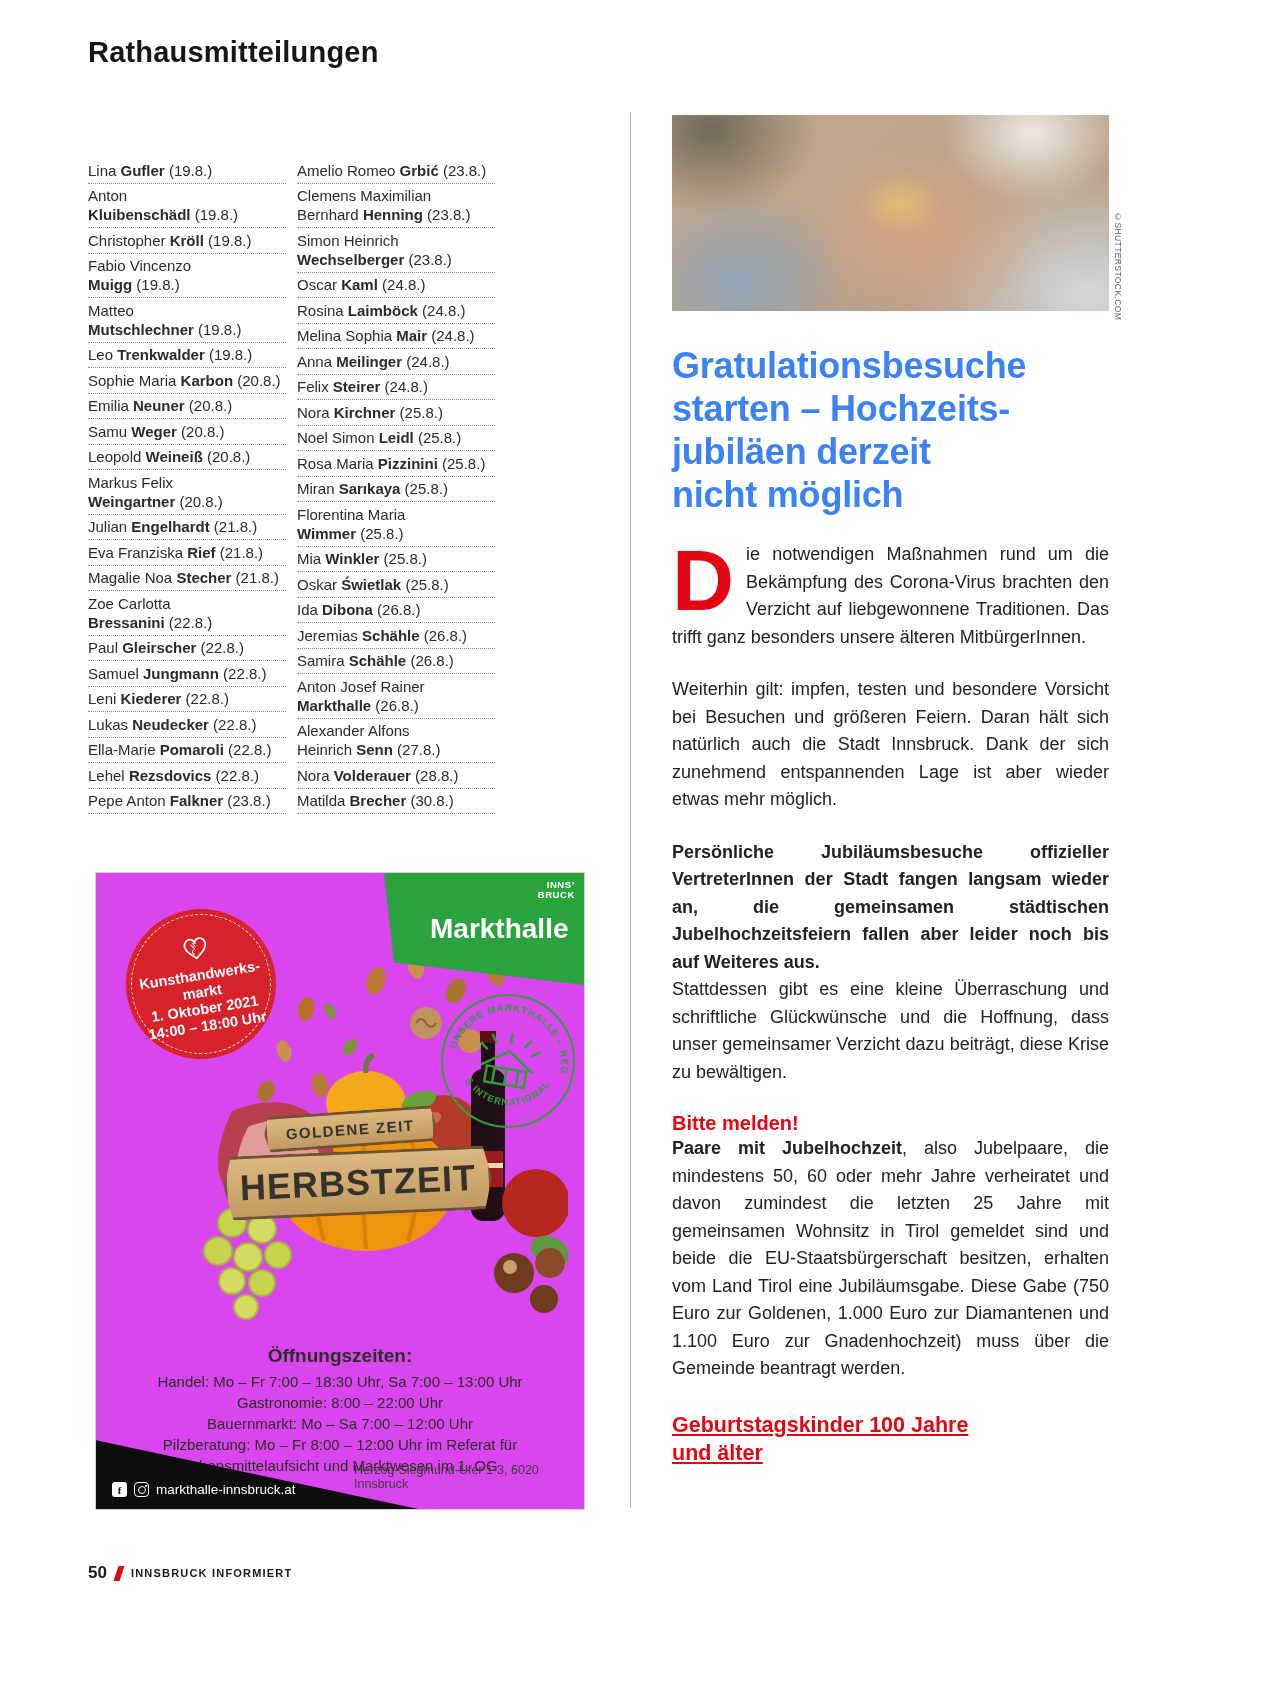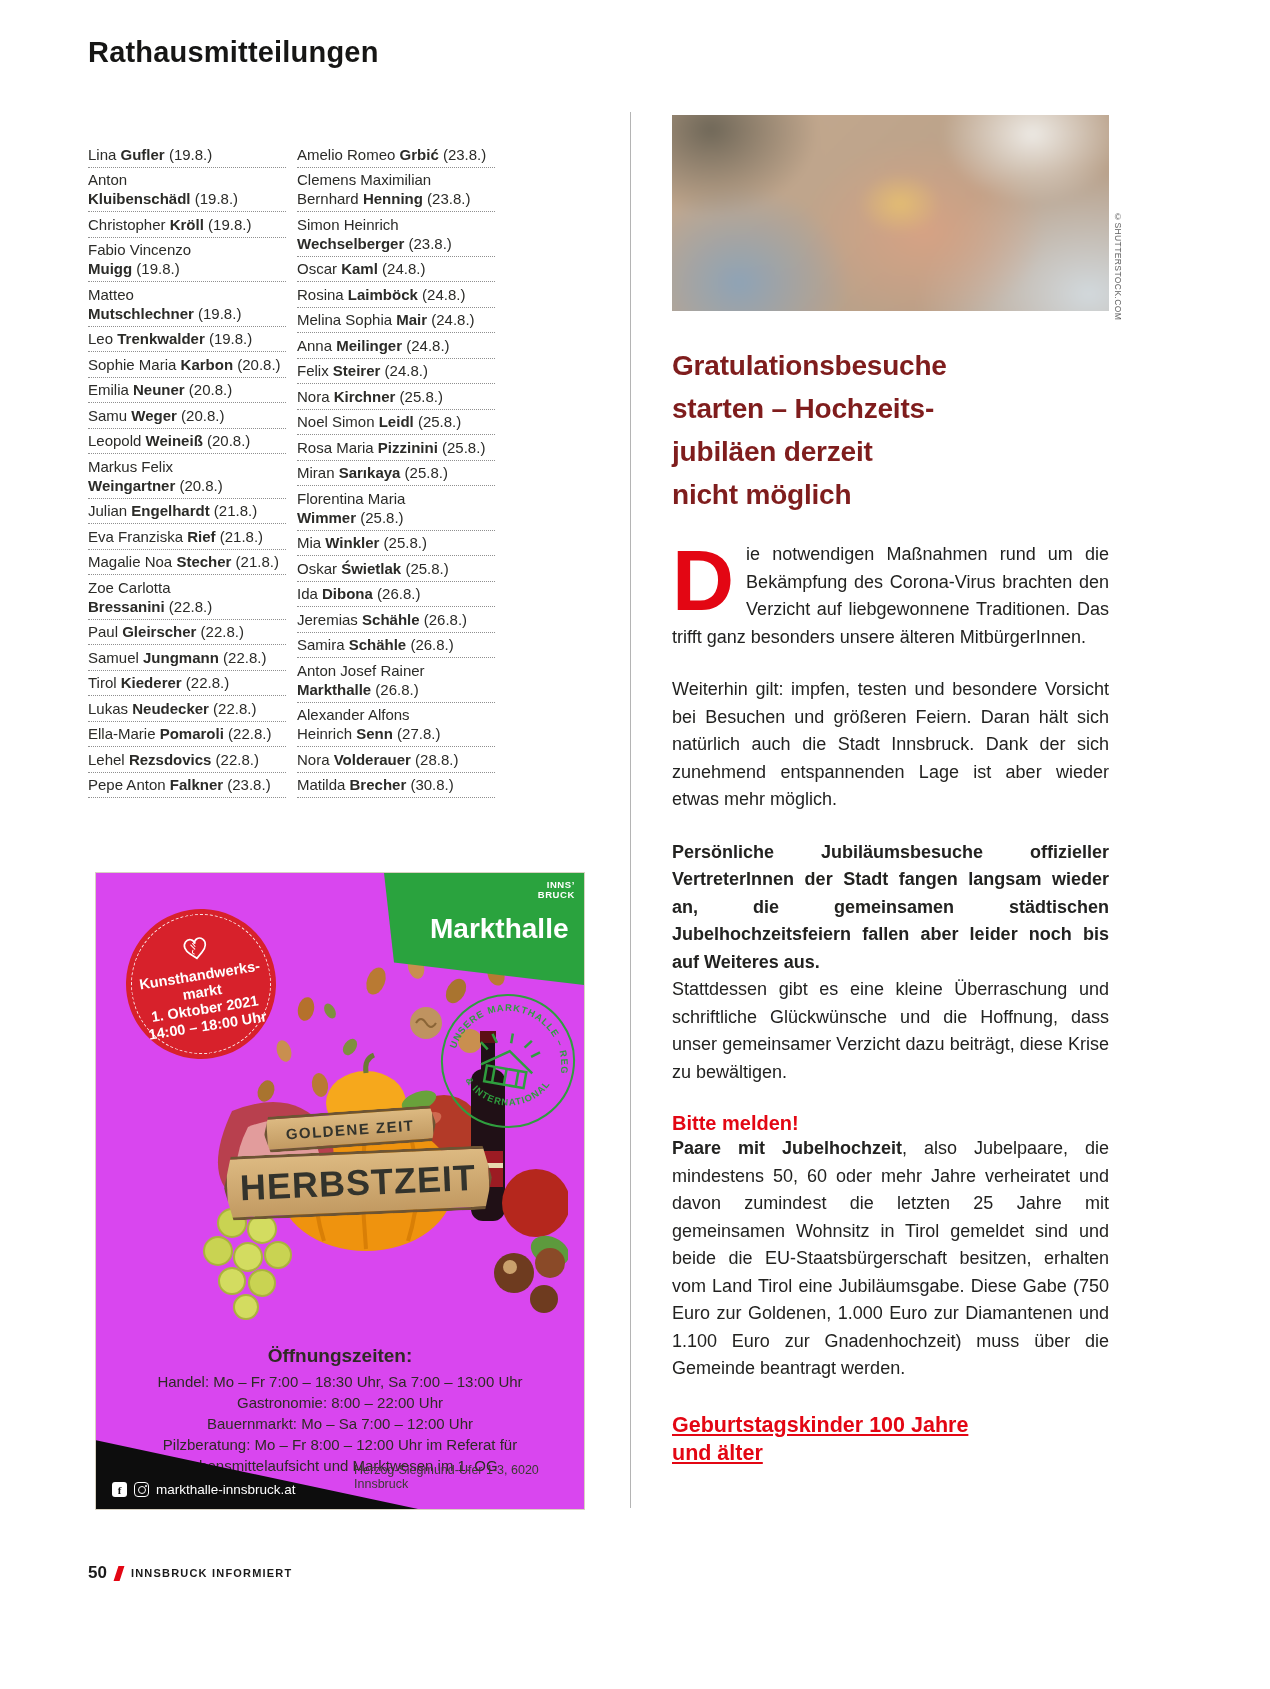--- a/index.html
+++ b/index.html
@@ -3,21 +3,21 @@
 <meta charset="utf-8">
 <style>
   * { margin:0; padding:0; box-sizing:border-box; }
   body { background:#e8e8e8; font-family:"Liberation Sans", sans-serif; }
   #page { position:relative; width:1270px; height:1689px; background:#ffffff; margin:0 auto; overflow:hidden; }
 
   
   .page-title { position:absolute; left:88px; top:36px; font-size:29px; font-weight:bold; color:#161615; letter-spacing:.2px; }
 
   
-  .names-col { position:absolute; top:142px; width:198px; }
+  .names-col { position:absolute; top:158px; width:198px; }
   #births-col1 { left:88px; }
   #births-col2 { left:297px; }
   .name-item { font-size:15px; line-height:19px; padding:2.5px 0 3px; border-bottom:1px dotted #8f8f8f; color:#2b2b28; }
   .name-item b { font-weight:bold; }
 
   
   .vdivider { position:absolute; left:630px; top:112px; width:1px; height:1396px; background:#b4b4b4; }
 
   
   .article { position:absolute; left:672px; top:115px; width:437px; color:#222220; }
@@ -27,21 +27,21 @@
       radial-gradient(130px 100px at 80% 16%, #edeae5 0%, rgba(237,234,229,0) 70%),
       radial-gradient(150px 120px at 12% 14%, #6f6758 0%, rgba(111,103,88,0) 72%),
       radial-gradient(150px 130px at 18% 80%, #8ea3b6 0%, rgba(142,163,182,0) 75%),
       radial-gradient(60px 45px at 52% 46%, #e3bd72 0%, rgba(227,189,114,0) 70%),
       radial-gradient(170px 130px at 57% 58%, #d6a284 0%, rgba(214,162,132,0) 72%),
       radial-gradient(230px 170px at 92% 85%, #d2d9dd 0%, rgba(210,217,221,0) 75%),
       linear-gradient(135deg, #c6ab90, #b29a84);
   }
   .photo-credit { position:absolute; left:1113px; top:212px; writing-mode:vertical-rl; font-size:8.5px; color:#5f5f5f; letter-spacing:.4px; }
 
-  .headline { margin-top:33px; font-size:28px; line-height:43px; font-weight:bold; color:#7f1d1d; letter-spacing:-.2px; white-space:pre-line; }
+  .headline { margin-top:33px; font-size:36px; line-height:43px; font-weight:bold; color:#3b82f6; letter-spacing:-.2px; white-space:pre-line; }
   .para { margin-top:25px; font-size:18px; line-height:27.5px; text-align:justify; }
   .para.tight { margin-top:0; }
   .dropcap { float:left; font-size:86px; line-height:66px; font-weight:bold; color:#e30613; margin:6px 12px 0 0; }
   .bold-block { display:block; font-weight:bold; text-align:justify; }
   .rest-block { display:block; text-align:justify; }
   .subhead { margin-top:26px; font-size:20px; font-weight:bold; color:#e30613; }
   .subhead2 { margin-top:28px; font-size:21.5px; line-height:28px; font-weight:bold; color:#e30613; white-space:pre-line;text-decoration:underline; }
   .contact-line { font-size:18px; line-height:29px; }
   .contact-block { margin-top:8px; }
   .red-slash { display:inline-block; width:5px; height:13px; background:#e30613; transform:skewX(-18deg); margin:0 3px 0 9px; vertical-align:-1px; }
@@ -110,21 +110,21 @@
       <div class="name-item"><span>Emilia </span><b>Neuner</b><span> (20.8.)</span></div>
       <div class="name-item"><span>Samu </span><b>Weger</b><span> (20.8.)</span></div>
       <div class="name-item"><span>Leopold </span><b>Weineiß</b><span> (20.8.)</span></div>
       <div class="name-item"><span>Markus Felix</span><br><b>Weingartner</b><span> (20.8.)</span></div>
       <div class="name-item"><span>Julian </span><b>Engelhardt</b><span> (21.8.)</span></div>
       <div class="name-item"><span>Eva Franziska </span><b>Rief</b><span> (21.8.)</span></div>
       <div class="name-item"><span>Magalie Noa </span><b>Stecher</b><span> (21.8.)</span></div>
       <div class="name-item"><span>Zoe Carlotta</span><br><b>Bressanini</b><span> (22.8.)</span></div>
       <div class="name-item"><span>Paul </span><b>Gleirscher</b><span> (22.8.)</span></div>
       <div class="name-item"><span>Samuel </span><b>Jungmann</b><span> (22.8.)</span></div>
-      <div class="name-item"><span>Tirol </span><b>Kiederer</b><span> (22.8.)</span></div>
+      <div class="name-item"><span>Leni </span><b>Kiederer</b><span> (22.8.)</span></div>
       <div class="name-item"><span>Lukas </span><b>Neudecker</b><span> (22.8.)</span></div>
       <div class="name-item"><span>Ella-Marie </span><b>Pomaroli</b><span> (22.8.)</span></div>
       <div class="name-item"><span>Lehel </span><b>Rezsdovics</b><span> (22.8.)</span></div>
       <div class="name-item"><span>Pepe Anton </span><b>Falkner</b><span> (23.8.)</span></div>
     </div>
   <div class="names-col" id="births-col2">
       <div class="name-item"><span>Amelio Romeo </span><b>Grbić</b><span> (23.8.)</span></div>
       <div class="name-item"><span>Clemens Maximilian</span><br><span>Bernhard </span><b>Henning</b><span> (23.8.)</span></div>
       <div class="name-item"><span>Simon Heinrich</span><br><b>Wechselberger</b><span> (23.8.)</span></div>
       <div class="name-item"><span>Oscar </span><b>Kaml</b><span> (24.8.)</span></div>

